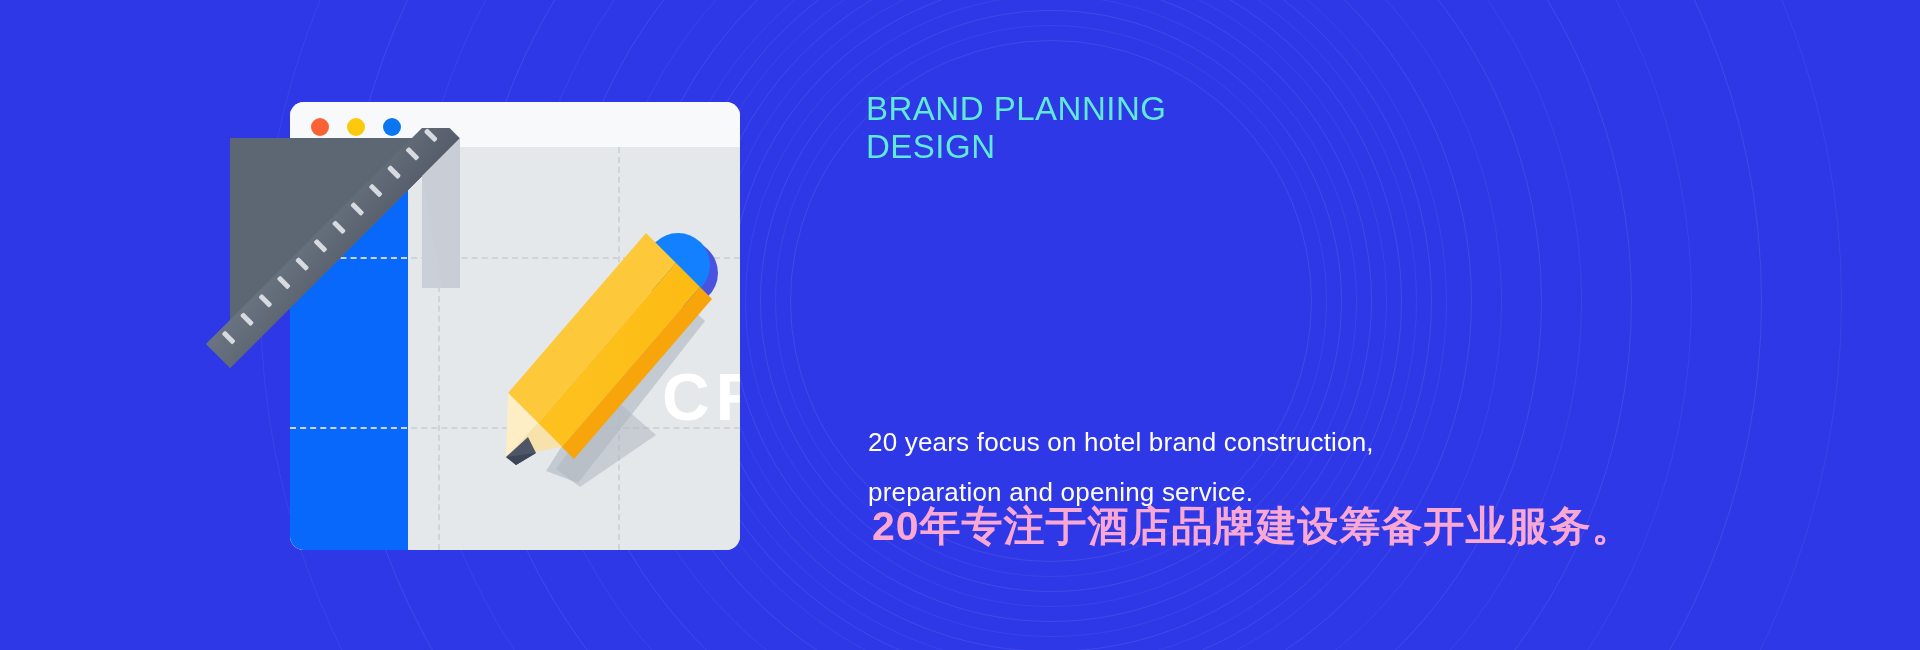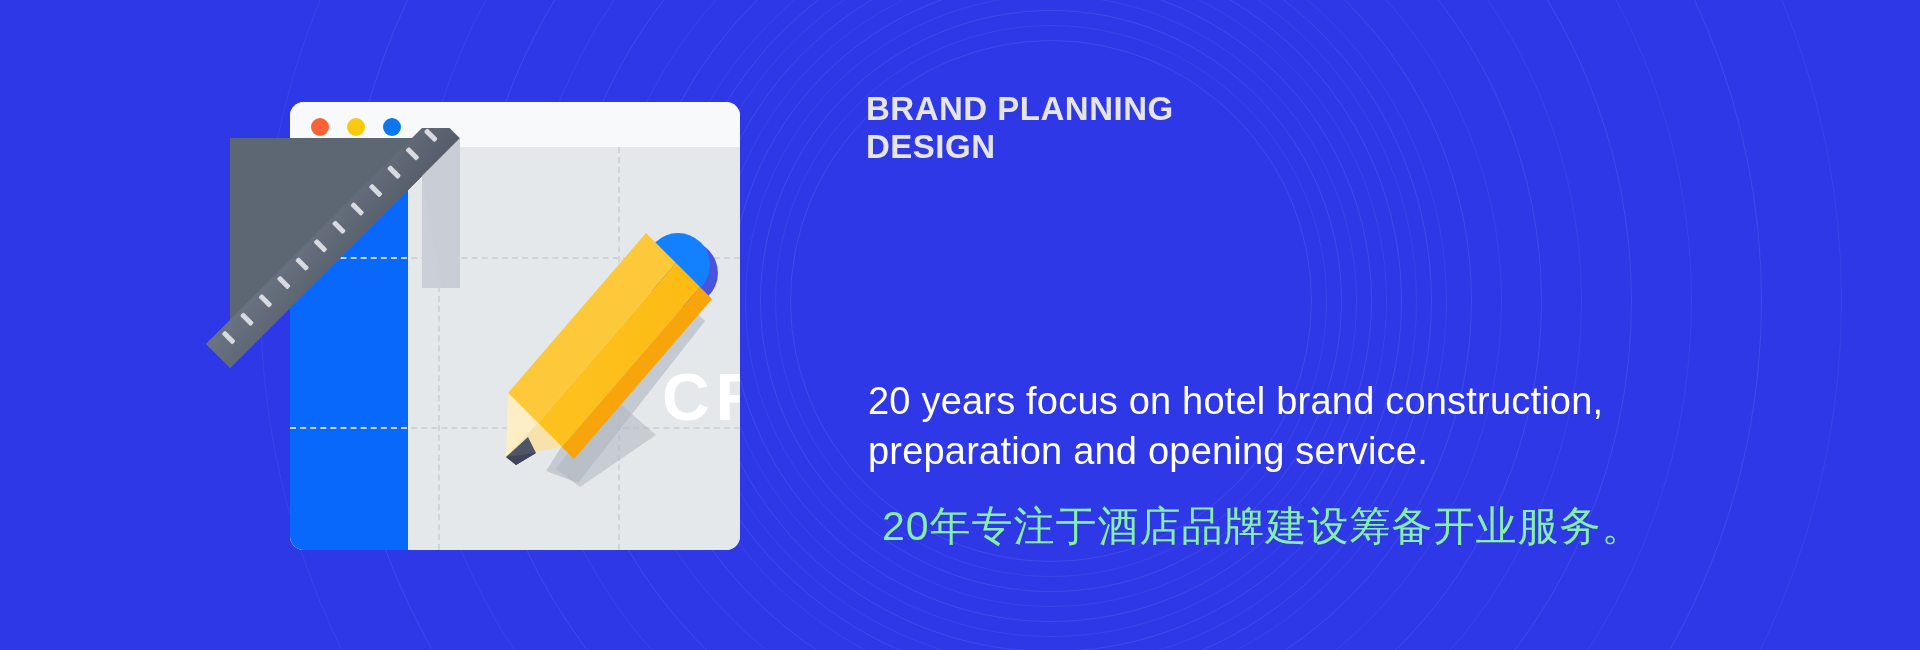--- a/index.html
+++ b/index.html
@@ -65,38 +65,38 @@
   
   .square-wrap{position:absolute;left:190px;top:128px;width:320px;height:320px;}
   
   .pencil-wrap{position:absolute;left:460px;top:225px;width:290px;height:320px;}
   
   .text-col{
     position:absolute;left:866px;top:0;width:1054px;height:650px;
   }
   .head-en{
     position:absolute;left:0;top:90px;width:470px;
-    color:#e5e5e5;font-size:33px;line-height:38px;
-    letter-spacing:0.5px;font-weight:700;
+    color:#5eead4;font-size:33px;line-height:38px;
+    letter-spacing:0.5px;font-weight:400;
     white-space:pre-line;
   }
   .head-cn{
     position:absolute;left:0;top:175px;
     font-size:23px;line-height:28px;color:#ffffff;font-weight:400;
     letter-spacing:1px;
   }
   .head-cn .crt-red{color:#b4293b;font-weight:700;letter-spacing:0px;}
   .tag-en{
-    position:absolute;left:2px;top:376px;width:1000px;
-    color:#ffffff;font-size:38px;line-height:50px;font-weight:400;
+    position:absolute;left:2px;top:417px;width:1000px;
+    color:#ffffff;font-size:26px;line-height:50px;font-weight:400;
     letter-spacing:0.2px;white-space:pre-line;
   }
   .tag-cn{
-    position:absolute;left:16px;top:500px;width:1000px;
-    color:#86efac;font-size:41px;line-height:52px;font-weight:400;
+    position:absolute;left:6px;top:500px;width:1000px;
+    color:#f9a8d4;font-size:41px;line-height:52px;font-weight:700;
     letter-spacing:1px;
   }
 </style>
 </head>
 <body>
 
 <div class="banner">
 
   <div class="rings">
     <div class="ring" style="left:790px;top:40px;width:520px;height:520px;"></div>

